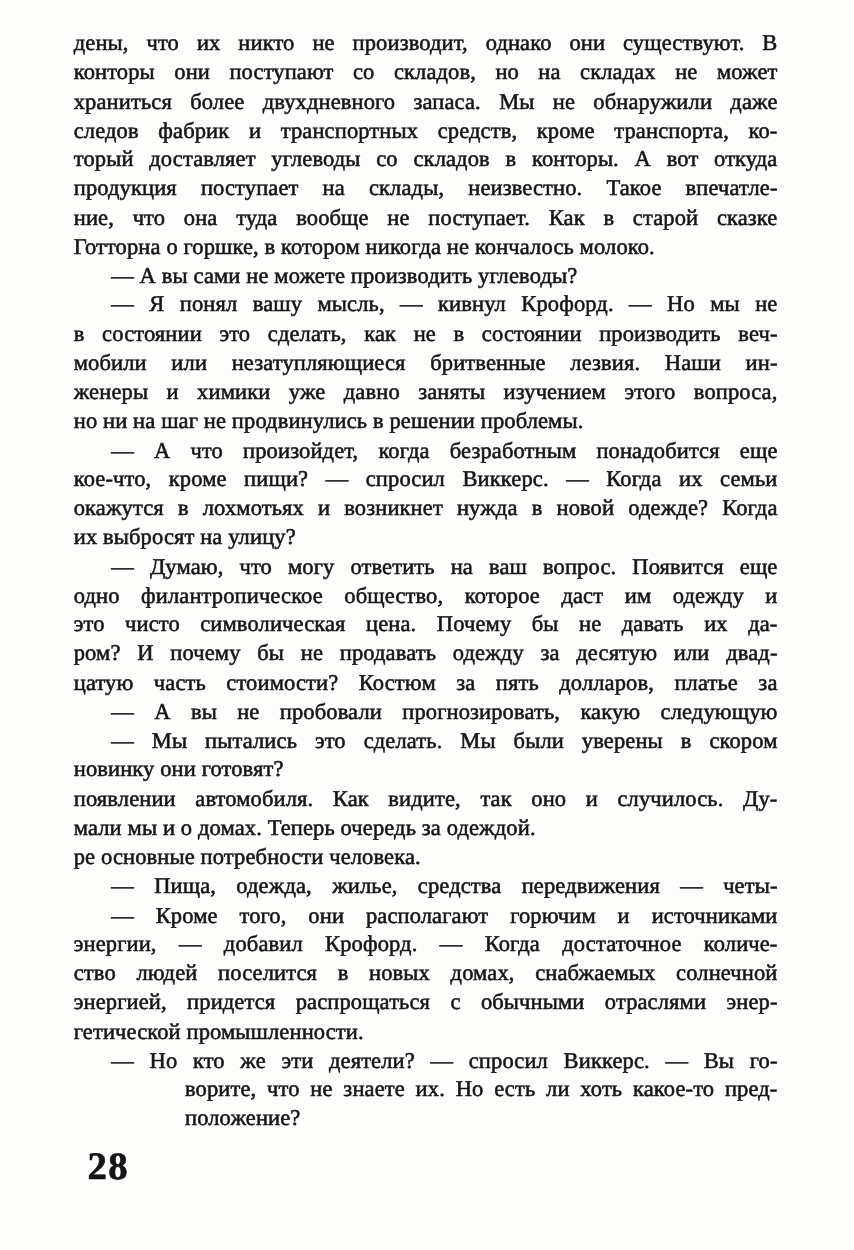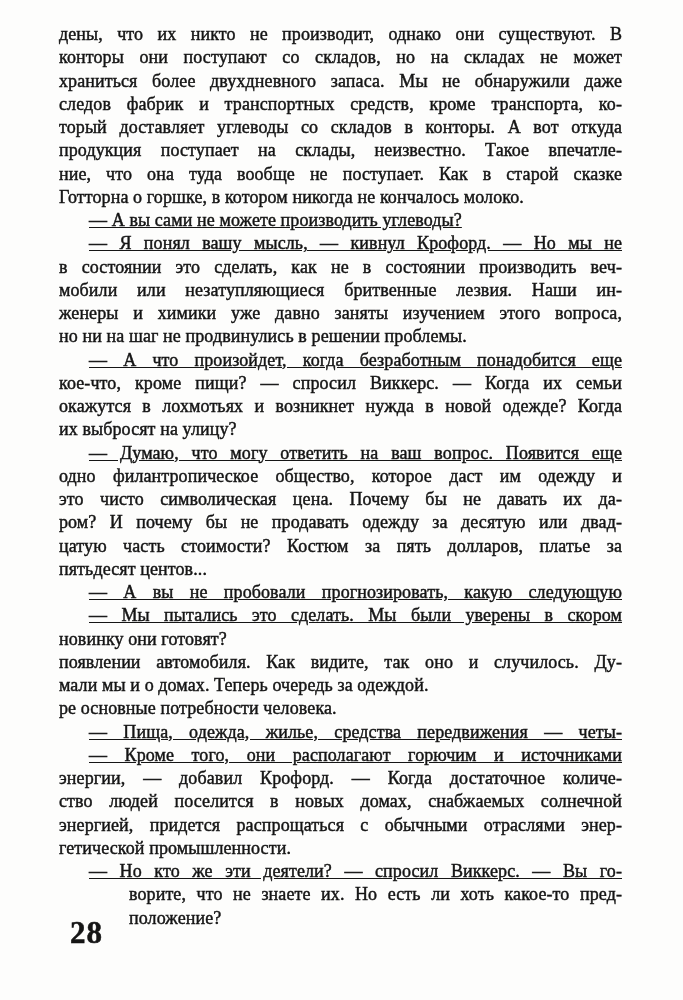--- a/index.html
+++ b/index.html
@@ -31,24 +31,23 @@
     text-align-last: justify;
     white-space: normal;
     height: 23.25px;
     overflow: visible;
   }
   .line.nojust {
     text-align-last: left;
   }
   .line.ind-para {
     text-indent: 30px;
-    text-decoration: underline;
   }
   .line.ind-wrap {
-    margin-left: 70px;
+    margin-left: 89px;
   }
   .page-number {
     position: absolute;
     left: 70px;
     top: 917px;
     font-size: 31px;
     font-weight: 700;
     line-height: 1;
     -webkit-text-stroke: 0.5px #111111;
     letter-spacing: 1px;
@@ -75,21 +74,20 @@
       <div class="line nojust">но ни на шаг не продвинулись в решении проблемы.</div>
       <div class="line ind-para">— А что произойдет, когда безработным понадобится еще</div>
       <div class="line">кое-что, кроме пищи? — спросил Виккерс. — Когда их семьи</div>
       <div class="line">окажутся в лохмотьях и возникнет нужда в новой одежде? Когда</div>
       <div class="line nojust">их выбросят на улицу?</div>
       <div class="line ind-para">— Думаю, что могу ответить на ваш вопрос. Появится еще</div>
       <div class="line">одно филантропическое общество, которое даст им одежду и</div>
       <div class="line">это чисто символическая цена. Почему бы не давать их да-</div>
       <div class="line">ром? И почему бы не продавать одежду за десятую или двад-</div>
       <div class="line">цатую часть стоимости? Костюм за пять долларов, платье за</div>
-      <div class="line nojust">пятьдесят центов...</div>
       <div class="line ind-para">— А вы не пробовали прогнозировать, какую следующую</div>
       <div class="line ind-para">— Мы пытались это сделать. Мы были уверены в скором</div>
       <div class="line nojust">новинку они готовят?</div>
       <div class="line">появлении автомобиля. Как видите, так оно и случилось. Ду-</div>
       <div class="line nojust">мали мы и о домах. Теперь очередь за одеждой.</div>
       <div class="line nojust">ре основные потребности человека.</div>
       <div class="line ind-para">— Пища, одежда, жилье, средства передвижения — четы-</div>
       <div class="line ind-para">— Кроме того, они располагают горючим и источниками</div>
       <div class="line">энергии, — добавил Крофорд. — Когда достаточное количе-</div>
       <div class="line">ство людей поселится в новых домах, снабжаемых солнечной</div>

